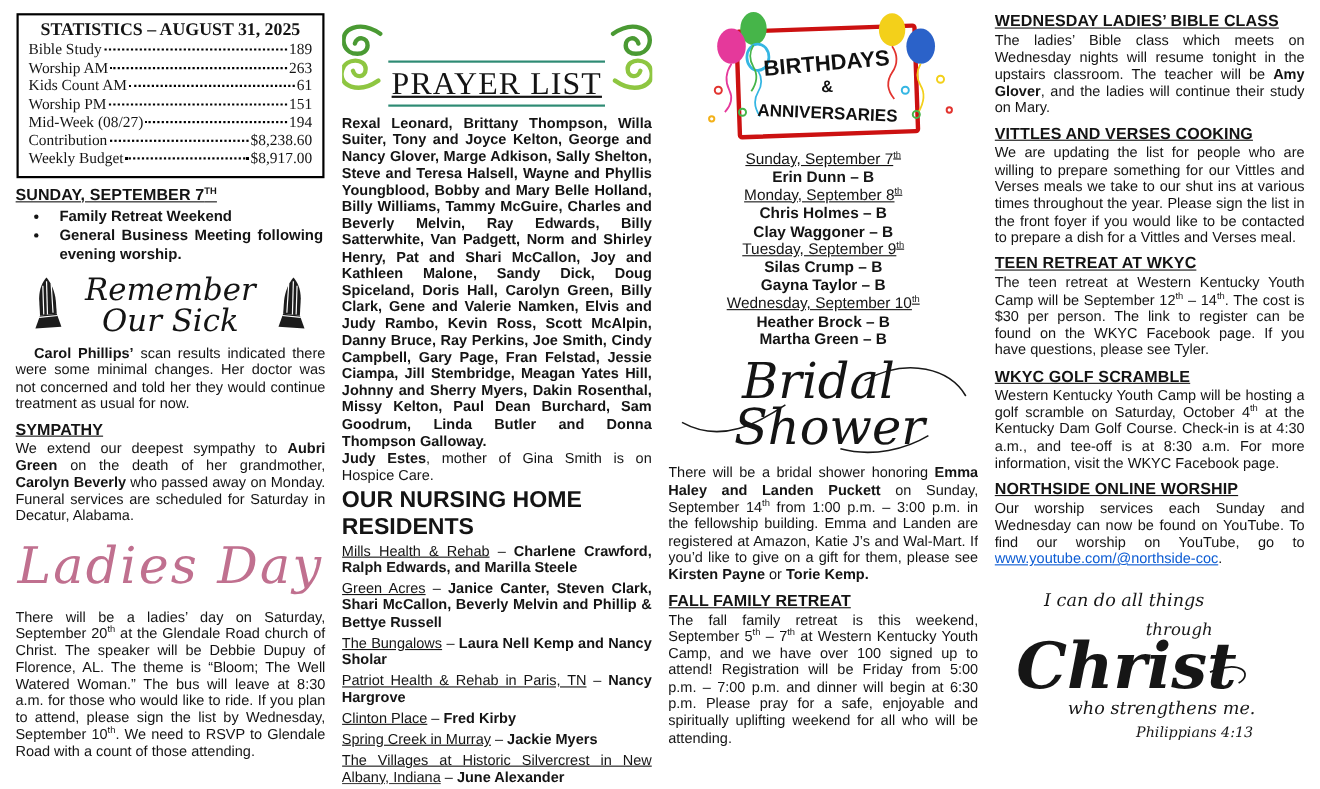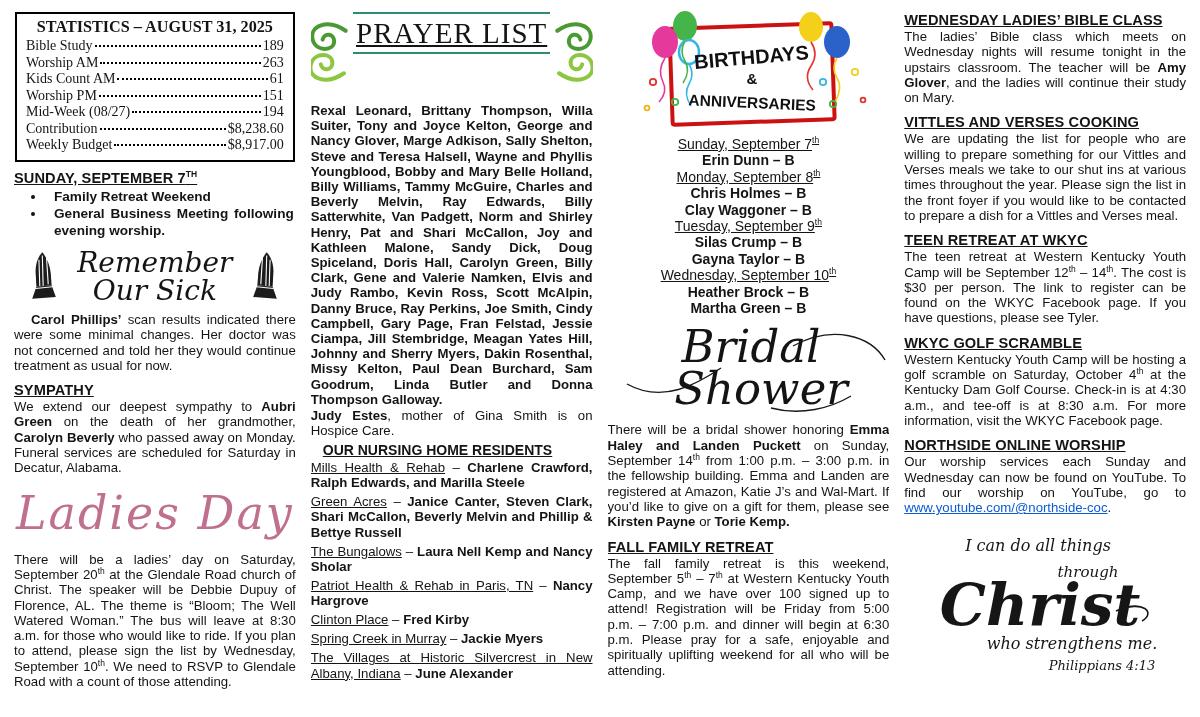--- a/index.html
+++ b/index.html
@@ -33,39 +33,39 @@
   
   .remember{display:flex;align-items:center;justify-content:center;gap:6px;margin:8px 0 5px}
   .remember-text{font-family:"DejaVu Serif",serif;font-style:italic;
     font-size:28px;line-height:28px;text-align:center;white-space:nowrap}
   .hand-left{transform:scaleX(-1)}
 
   .ladies{font-family:"DejaVu Serif",serif;font-style:italic;color:var(--ladies-pink);
     font-size:46px;line-height:58px;text-align:center;margin:8px 0 10px;letter-spacing:2px}
 
   
-  .prayer-banner{display:flex;align-items:flex-start;justify-content:center;gap:2px;margin:2px 0 7px}
+  .prayer-banner{display:flex;align-items:flex-end;justify-content:center;gap:2px;margin:2px 0 7px}
   .prayer-title{font-family:"Liberation Serif",serif;font-size:29px;line-height:34px;
     letter-spacing:1px;text-decoration:underline;padding:2px 3px;
     border-top:2px solid var(--flourish-teal);border-bottom:2px solid var(--flourish-teal);white-space:nowrap}
   .flourish-right{transform:scaleX(-1)}
 
   .prayer-names{font-weight:700;font-size:13.2px;line-height:15.2px;text-align:justify}
   .judy-line{margin-top:1px}
 
-  .nh-h{font-size:14px;font-weight:700;text-decoration:underline;margin:3px 12px 2px}
+  .nh-h{font-size:21px;font-weight:700;margin:3px 0 2px}
   .nh{margin-bottom:3.5px;line-height:15.4px}
 
   
   .banner-wrap{display:flex;justify-content:center;margin:0 0 4px}
   .bday{text-align:center;font-size:14px;line-height:16.4px}
   .bday-line{display:block}
 
-  .bridal-wrap{display:flex;justify-content:flex-end;margin:4px 0 2px}
-  .christ-wrap{display:flex;justify-content:center;margin:14px 0 0}
+  .bridal-wrap{display:flex;justify-content:center;margin:4px 0 2px}
+  .christ-wrap{display:flex;margin:14px 0 0}
 
   svg text{font-family:"DejaVu Serif",serif}
   svg .sans{font-family:"Liberation Sans",sans-serif}
 </style>
 </head>
 <body>
 
 <div class="page">
 
   <div class="col">

